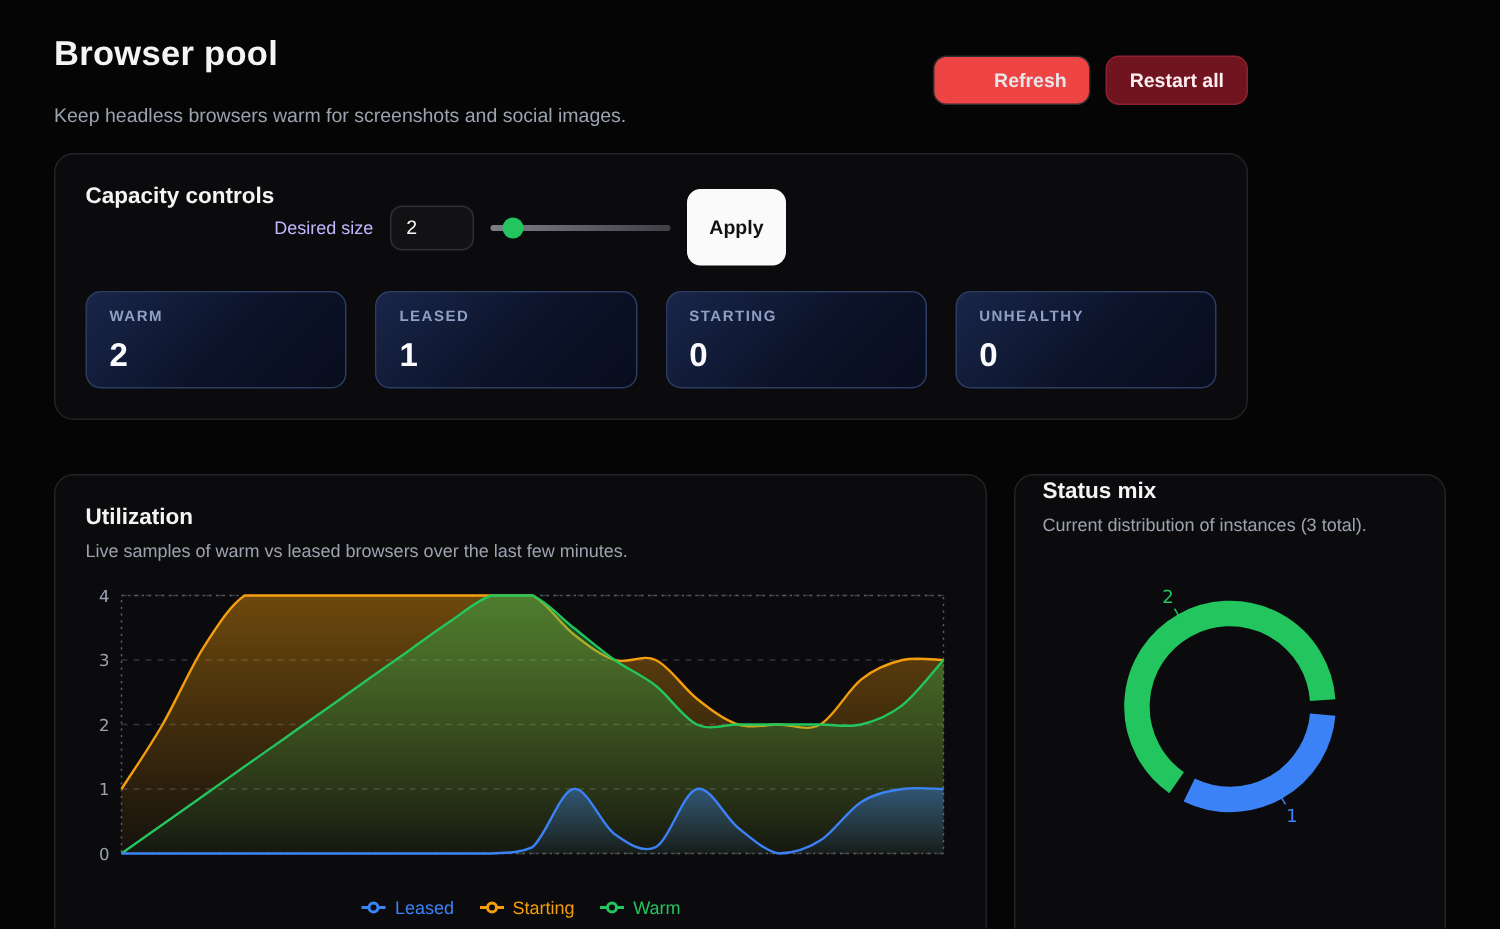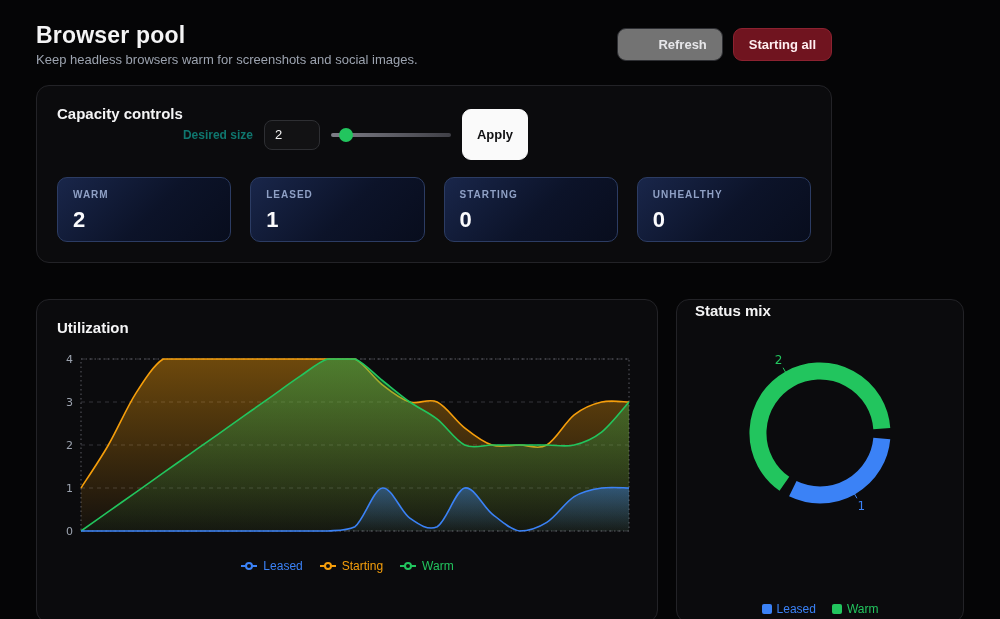--- a/index.html
+++ b/index.html
@@ -8,40 +8,40 @@
     font-family:"Liberation Sans", sans-serif;
     color:#f4f4f5;
     width:1000px; height:619px;
     overflow:hidden;
   }
   .page { width:868px; height:619px; padding:22px 36px 0; background:#050506; }
 
   
   .header-row { display:flex; align-items:center; justify-content:space-between; }
   .page-title { font-size:23px; font-weight:700; letter-spacing:.2px; }
-  .page-subtitle { font-size:13px; color:#9ca3af; margin-top:3px; }
+  .page-subtitle { font-size:13px; color:#9ca3af; margin-top:20px; }
   .header-actions { display:flex; gap:10px; }
   .btn {
     font-family:inherit; font-size:13px; font-weight:600;
     padding:8px 15px; border-radius:9px; cursor:pointer;
   }
-  .btn-ghost { background:#737373; color:#e7e7ea; border:1px solid #2e2f33;padding-left:40px; }
+  .btn-ghost { background:#ef4444; color:#e7e7ea; border:1px solid #2e2f33;padding-left:40px; }
   .btn-danger { background:#70141f; color:#ffeef0; border:1px solid #8c2230; }
 
   
   .card {
     background:#0b0b0d; border:1px solid #232327; border-radius:13px;
   }
   .card-title { font-size:15px; font-weight:700; }
   .card-subtitle { font-size:12px; color:#9ca3af; margin-top:7px; }
 
   .capacity-card { margin-top:18px; padding:19px 20px 20px; }
   .capacity-head { display:flex; align-items:flex-start; }
   .capacity-controls { display:flex; align-items:center; gap:11px; margin-top:4px; }
-  .desired-label { font-size:12px; color:#0f766e;font-weight:bold; }
+  .desired-label { font-size:12px; color:#c4b5fd; }
   .desired-input {
     width:56px; height:30px; background:#121214; border:1px solid #2e2f33;
     border-radius:8px; color:#f4f4f5; font-family:inherit; font-size:13px;
     padding:0 10px;
   }
   .slider { position:relative; width:120px; height:14px; cursor:pointer; }
   .slider-track {
     position:absolute; top:5px; left:0; right:0; height:4px;
     background:#3f3f46; border-radius:2px;
     background:linear-gradient(90deg,#7e7e87 0%,#3f3f46 100%);
@@ -81,21 +81,21 @@
 
 <div class="page">
 
   <div class="header-row">
     <div>
       <div class="page-title">Browser pool</div>
       <div class="page-subtitle">Keep headless browsers warm for screenshots and social images.</div>
     </div>
     <div class="header-actions">
       <button class="btn btn-ghost">Refresh</button>
-      <button class="btn btn-danger">Starting all</button>
+      <button class="btn btn-danger">Restart all</button>
     </div>
   </div>
 
   <div class="card capacity-card">
     <div class="capacity-head">
       <div>
         <div class="card-title">Capacity controls</div>
       </div>
       <div class="capacity-controls">
         <span class="desired-label">Desired size</span>
@@ -125,20 +125,21 @@
         <div class="stat-label">UNHEALTHY</div>
         <div class="stat-value">0</div>
       </div>
     </div>
   </div>
 
   <div class="bottom-row">
 
     <div class="card util-card">
       <div class="card-title">Utilization</div>
+      <div class="card-subtitle">Live samples of warm vs leased browsers over the last few minutes.</div>
       <div class="chart-wrap">
         <svg id="util-chart" width="580" height="200">
             <defs>
               <linearGradient id="grad0" x1="0" y1="0" x2="0" y2="1">
                 <stop offset="0" stop-color="#f59e0b" stop-opacity="0.42"></stop>
                 <stop offset="1" stop-color="#f59e0b" stop-opacity="0.04"></stop>
               </linearGradient>
               <linearGradient id="grad1" x1="0" y1="0" x2="0" y2="1">
                 <stop offset="0" stop-color="#22c55e" stop-opacity="0.42"></stop>
                 <stop offset="1" stop-color="#22c55e" stop-opacity="0.04"></stop>
@@ -187,20 +188,21 @@
             <line x1="1" y1="5" x2="17" y2="5" stroke-width="2" stroke="#22c55e"></line>
             <circle cx="9" cy="5" r="3" fill="#0b0b0d" stroke-width="2" stroke="#22c55e"></circle>
           </svg>
           <span style="color: rgb(34, 197, 94);">Warm</span>
         </span>
       </div>
     </div>
 
     <div class="card mix-card">
       <div class="card-title">Status mix</div>
+      <div class="card-subtitle">Current distribution of instances (3 total).</div>
       <div class="donut-wrap">
         <svg id="donut-chart" width="250" height="205">
             <path d="M 186.8 103.4 A 62 62 0 0 1 97.8 153.7" fill="none" stroke="#3b82f6" stroke-width="17"></path>
             <line x1="157.00753140672538" y1="154.57312023609347" x2="161.93176700776004" y2="163.27667719549248" stroke="#3b82f6" stroke-width="1"></line>
             <text x="166.36357904869124" y="175.10987845895158" text-anchor="middle" fill="#3b82f6" font-size="12">1</text>
             <path d="M 89.4 148.8 A 62 62 0 1 1 186.8 93.7" fill="none" stroke="#22c55e" stroke-width="17"></path>
             <line x1="92.99246859327462" y1="41.42687976390653" x2="88.06823299223996" y2="32.72332280450753" stroke="#22c55e" stroke-width="1"></line>
             <text x="83.63642095130875" y="28.89012154104843" text-anchor="middle" fill="#22c55e" font-size="12">2</text>
           </svg>
       </div>

